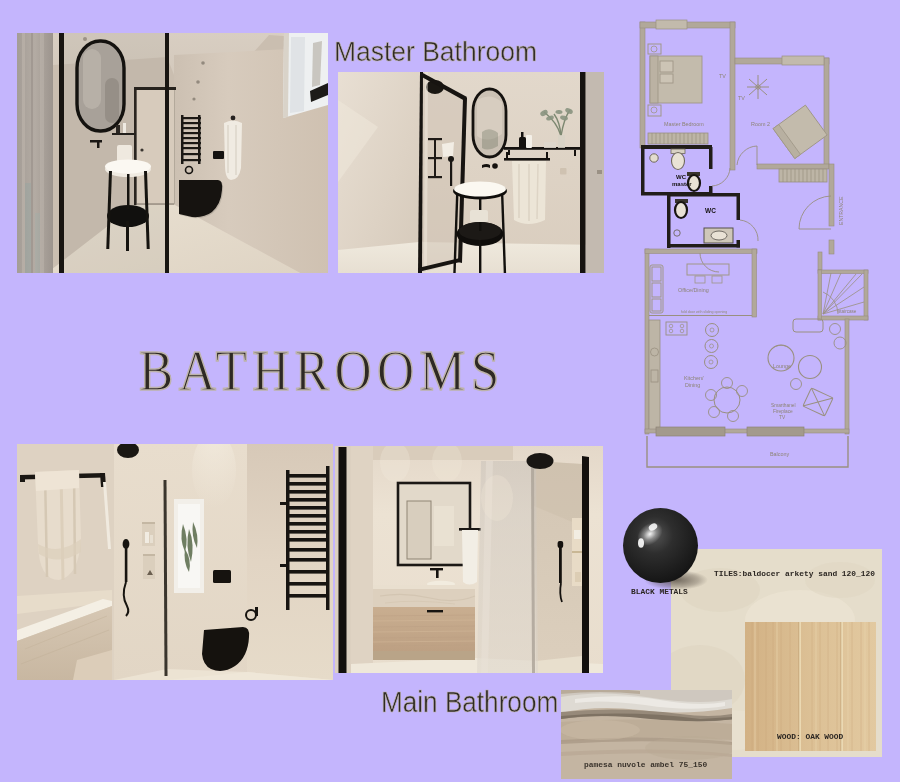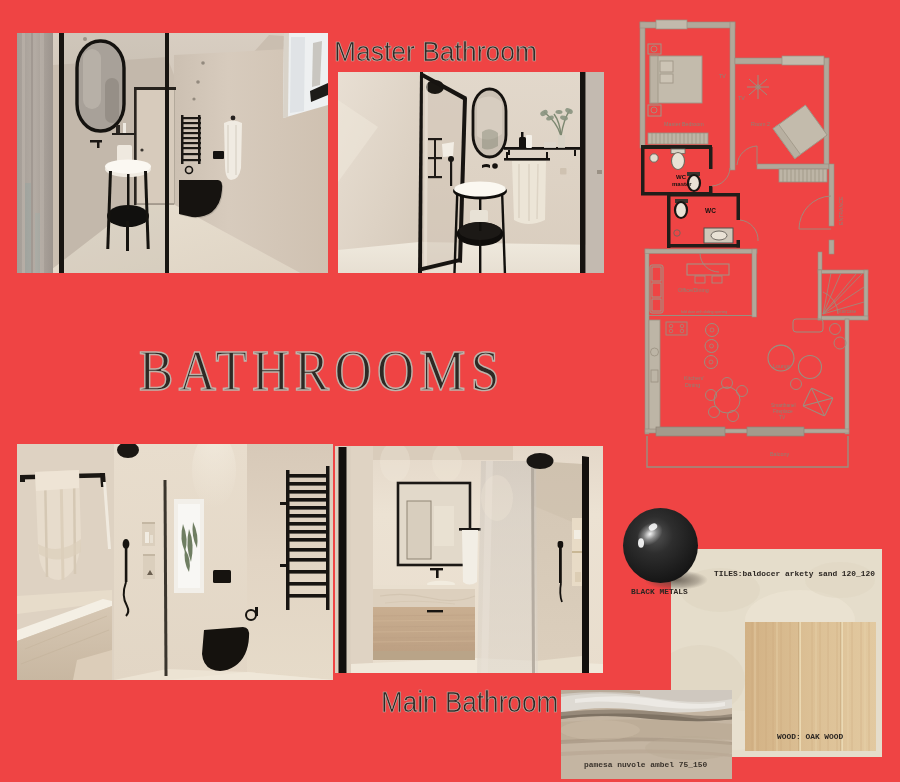--- a/index.html
+++ b/index.html
@@ -1,16 +1,16 @@
 <!DOCTYPE html>
 <html><head>
 <meta charset="utf-8">
 <style>
   html,body{margin:0;padding:0;}
-  #page{position:relative;width:900px;height:782px;background:#ef4444;overflow:hidden;font-family:"Liberation Sans",sans-serif;}
+  #page{position:relative;width:900px;height:782px;background:#c4b5fd;overflow:hidden;font-family:"Liberation Sans",sans-serif;}
   .abs{position:absolute;}
   .label{color:#2f2a26;font-family:"Liberation Sans",sans-serif;-webkit-text-stroke:0.7px #bdb3aa;}
 </style>
 </head>
 <body>
 <div id="page">
 
 <svg class="abs" style="left:17px;top:33px;" width="311" height="240" viewBox="0 0 311 240">
 <defs>
 <linearGradient id="p1wallR" x1="0" y1="0" x2="1" y2="0">

